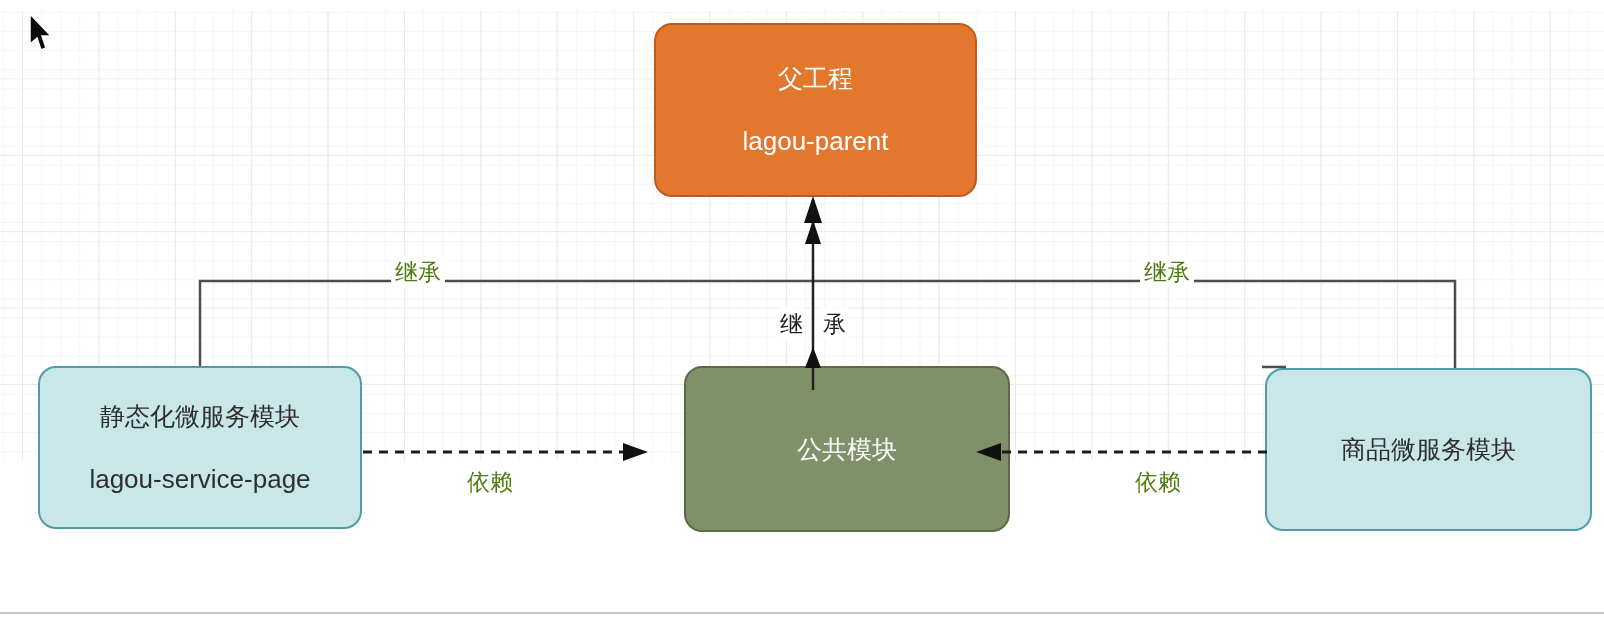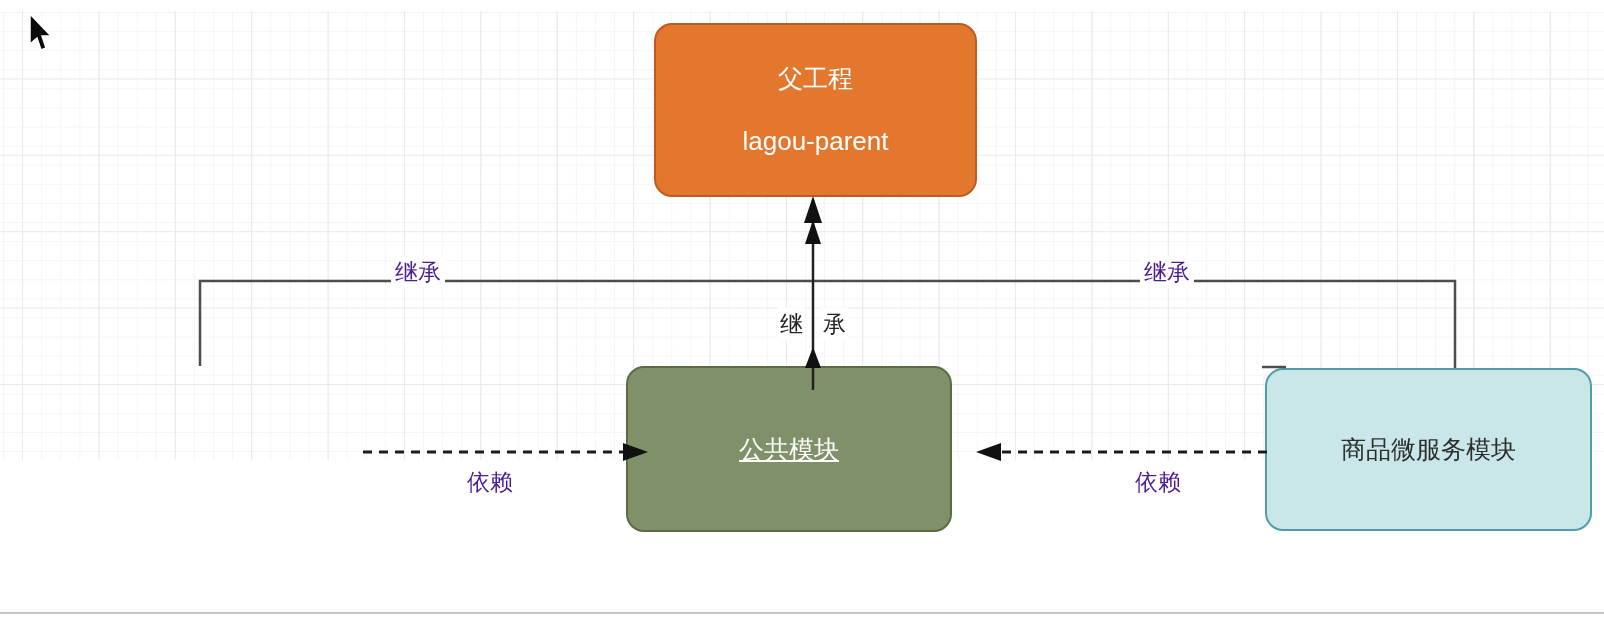--- a/index.html
+++ b/index.html
@@ -30,34 +30,34 @@
     display:flex;flex-direction:column;align-items:center;justify-content:center;
     text-align:center;line-height:35px;z-index:1;box-sizing:border-box;
   }
   .node .title{font-size:25px;}
   .node .subtitle{font-size:26px;margin-top:28px;}
   .node-parent{
     left:654px;top:23px;width:323px;height:174px;
     background:#e4772e;border:2px solid #be5b21;color:#ffffff;
   }
   .node-common{
-    left:626px;top:366px;width:326px;height:166px;
-    background:#80916a;border:2px solid #5c6b45;color:#ffffff;text-decoration:underline;
+    left:684px;top:366px;width:326px;height:166px;
+    background:#80916a;border:2px solid #5c6b45;color:#ffffff;
   }
   .node-page{
     left:38px;top:366px;width:324px;height:163px;
     background:#c9e7e9;border:2px solid #4f9da8;color:#2e2e2e;
   }
   .node-product{
     left:1265px;top:368px;width:327px;height:163px;
     background:#c9e7e9;border:2px solid #4f9da8;color:#2e2e2e;gap:36px;
   }
   svg.wires{position:absolute;left:0;top:0;z-index:2;}
   .edge-label{
-    position:absolute;z-index:3;font-size:23px;color:#4c1d95;
+    position:absolute;z-index:3;font-size:23px;color:#4d7c0f;
     transform:translate(-50%,-50%);white-space:nowrap;text-align:center;
   }
   .edge-label.masked{background:#ffffff;padding:1px 4px;}
   .label-inherit-center{
     position:absolute;z-index:3;left:813px;top:324px;transform:translate(-50%,-50%);
     display:flex;gap:16px;font-size:23px;color:#222222;
   }
   .label-inherit-center span{background:#ffffff;padding:1px 2px;}
   .cursor{position:absolute;left:26px;top:12px;z-index:5;}
 </style>
@@ -68,20 +68,24 @@
 
   <div class="node node-parent">
     <div class="title">父工程</div>
     <div class="subtitle">lagou-parent</div>
   </div>
 
   <div class="node node-common">
     <div class="title">公共模块</div>
   </div>
 
+  <div class="node node-page">
+    <div class="title">静态化微服务模块</div>
+    <div class="subtitle">lagou-service-page</div>
+  </div>
 
   <div class="node node-product">
     <div class="title">商品微服务模块</div>
   </div>
 
   <svg class="wires" width="1604" height="618" viewBox="0 0 1604 618">
 
     <path d="M200,366 L200,281 L1455,281 L1455,368" fill="none" stroke="#4d4d4d" stroke-width="2.5"></path>
 
     <path d="M1262,367 L1286,367" stroke="#4d4d4d" stroke-width="2.5"></path>

